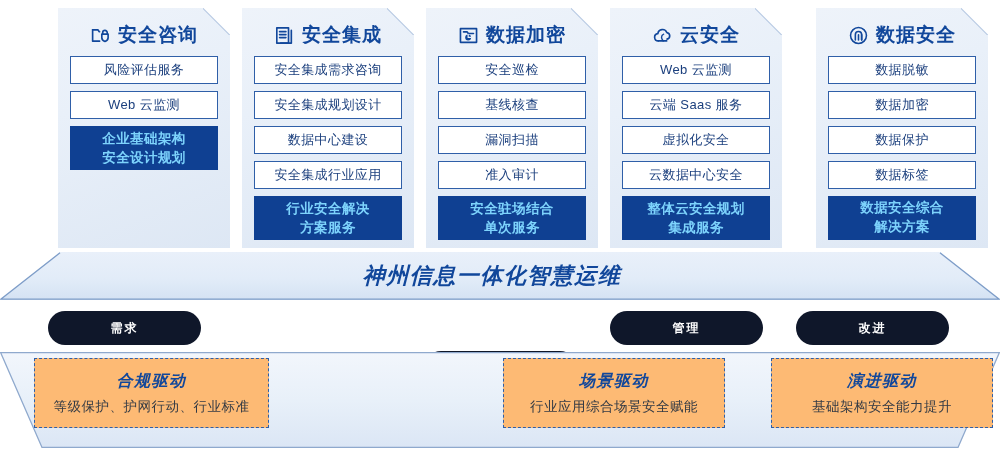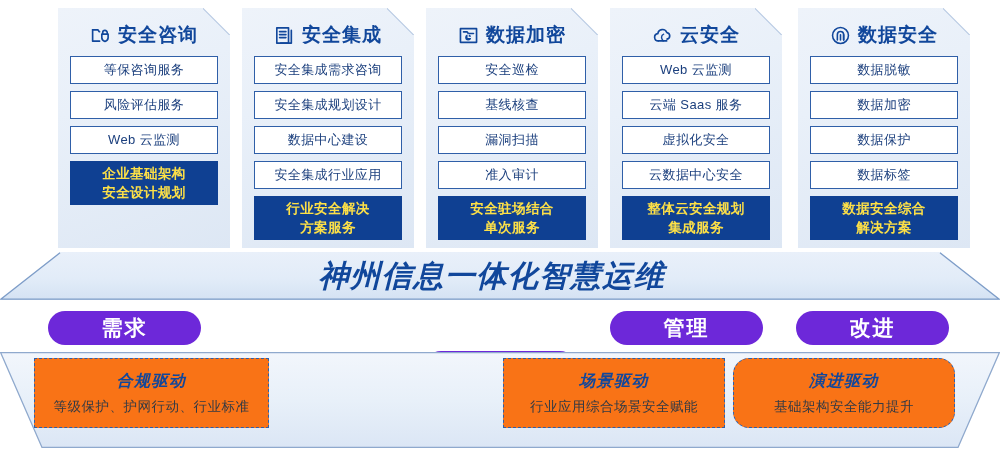--- a/index.html
+++ b/index.html
@@ -21,21 +21,21 @@
   }
   .card::after {
     content: ""; position: absolute; right: 0; top: 0;
     width: 27px; height: 27px;
     background: linear-gradient(225deg, #ffffff 0%, #ffffff 49.4%, #c4d3e8 50%, #c9d7ea 52%, transparent 53%);
   }
   .card-c1 { left: 58px; }
   .card-c2 { left: 242px; }
   .card-c3 { left: 426px; }
   .card-c4 { left: 610px; }
-  .card-c5 { left: 798px; }
+  .card-c5 { left: 816px; font-family: Liberation Mono, monospace; }
 
   .card-head {
     display: flex; align-items: center; justify-content: center;
     gap: 7px; height: 48px; padding-top: 6px;
   }
   .card-head .ttl {
     font-size: 19px; font-weight: bold; color: #11479b;
     letter-spacing: 1px;
   }
   .ic { display: block; width: 21px; height: 21px; flex: 0 0 21px; }
@@ -45,104 +45,103 @@
     height: 28px; margin: 0 0 7px 0;
     background: #ffffff;
     border: 1px solid #2f5fa8;
     display: flex; align-items: center; justify-content: center;
     font-size: 13px; color: #1b3f7d;
     letter-spacing: .4px;
   }
   .item-solid {
     margin-top: 3px;
     height: 44px; background: #0f4092; border: 1px solid #0f4092;
-    color: #fde047; font-weight: bold; font-size: 13.5px;
+    color: #7dd3fc; font-weight: bold; font-size: 13.5px;
     line-height: 19px; text-align: center; padding: 0 4px;
     flex-direction: column;
   }
 
   
   .banner {
     position: absolute; left: 0; top: 252px; width: 1000px; height: 48px;
     background: linear-gradient(180deg, #e9f0fa 0%, #e2ecf8 55%, #d4e2f3 100%);
     clip-path: polygon(60px 0, 940px 0, 1000px 100%, 0 100%);
   }
   .banner-edge {
     position: absolute; left: 0; top: 252px; width: 1000px; height: 48px;
     pointer-events: none;
   }
   .banner-title {
     position: absolute; left: 0; right: 16px; top: 252px; height: 48px;
     display: flex; align-items: center; justify-content: center;
-    font-size: 30px; font-weight: bold; font-style: italic;
+    font-size: 22px; font-weight: bold; font-style: italic;
     color: #11479b; letter-spacing: 1.5px;
   }
 
   
   .pills { position: absolute; left: 0; top: 311px; width: 1000px; height: 36px; }
   .pill {
     position: absolute; top: 0; width: 153px; height: 34px;
-    background: #6d28d9; border-radius: 17px;
-    display: flex; align-items: center; justify-content: center;
-    color: #ffffff; font-size: 21px; font-weight: bold; letter-spacing: 2px;
+    background: #0f172a; border-radius: 17px;
+    display: flex; align-items: center; justify-content: center;
+    color: #ffffff; font-size: 12px; font-weight: bold; letter-spacing: 2px;
   }
   .pill-p1 { left: 48px; }
   .pill-p2 { left: 238px; }
   .pill-p3 { left: 424px; margin-top: 40px; }
   .pill-p4 { left: 610px; }
   .pill-p5 { left: 796px; }
 
   
   .bottom {
     position: absolute; left: 0; top: 352px; width: 1000px; height: 96px;
     background: linear-gradient(180deg, #f2f6fc 0%, #e8f0f9 50%, #dbe6f5 100%);
     clip-path: polygon(0 0, 1000px 0, 958px 100%, 42px 100%);
   }
   .drivers {
     position: absolute; left: 0; top: 358px; width: 1000px; height: 84px;
   }
   .driver {
     position: absolute; top: 0; height: 70px;
-    background: #f97316; border: 1.6px dashed #2f5fa8;
+    background: #fdba74; border: 1.6px dashed #2f5fa8;
     display: flex; flex-direction: column;
     align-items: center; justify-content: center; gap: 6px;
     padding: 0 6px;
   }
   .driver .d-title {
     font-size: 16px; font-weight: bold; font-style: italic;
     color: #11479b; letter-spacing: 1.5px;
   }
   .driver .d-sub {
     font-size: 13.5px; color: #333a44; letter-spacing: .5px;
   }
   .driver-d1 { left: 34px;  width: 235px; }
   .driver-d2 { left: 277px; width: 218px; }
   .driver-d3 { left: 503px; width: 222px; }
-  .driver-d4 { left: 733px; width: 222px; border-radius: 16px; }
+  .driver-d4 { left: 771px; width: 222px; }
 </style>
 </head>
 <body>
 
 <div id="root">
 
   <div class="cards">
 
     <div class="card card-c1">
       <div class="card-head">
         <span class="ic">
           <svg viewBox="0 0 24 24" width="21" height="21" fill="none" stroke="#11479b" stroke-width="1.9" stroke-linecap="round" stroke-linejoin="round">
             <path d="M3 5.5h6l1.6 2.2H11"></path>
             <path d="M3 5.5v13h8"></path>
             <path d="M14.5 10.2v-1.4a2.6 2.6 0 0 1 5.2 0v1.4"></path>
             <path d="M13.5 10.5h7.2v4.1c0 2.3-1.6 3.6-3.6 4.3-2-0.7-3.6-2-3.6-4.3z"></path>
           </svg>
         </span>
         <span class="ttl">安全咨询</span>
       </div>
-      <div class="item">等保咨询服务</div>
       <div class="item">风险评估服务</div>
       <div class="item">Web 云监测</div>
       <div class="item item-solid">
         <span>企业基础架构</span>
         <span>安全设计规划</span>
       </div>
     </div>
 
     <div class="card card-c2">
       <div class="card-head">

